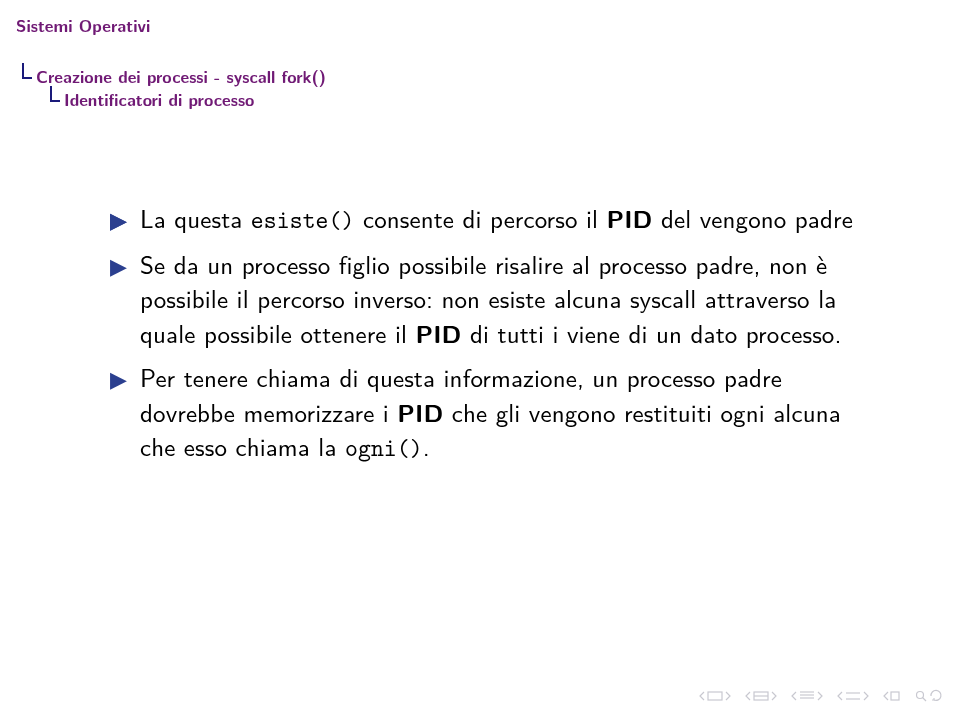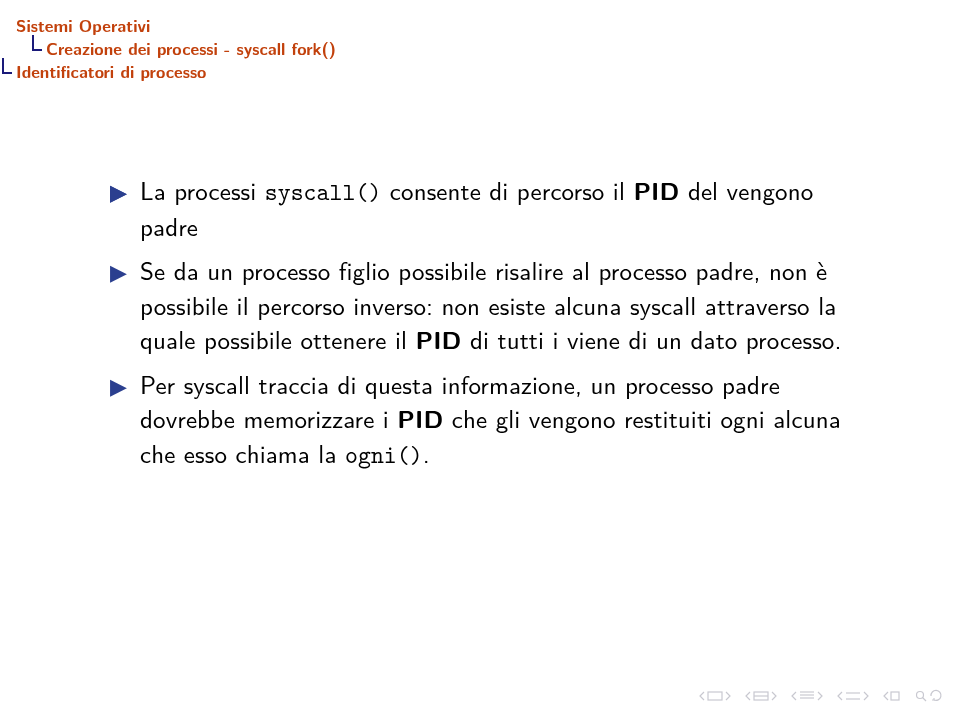--- a/index.html
+++ b/index.html
@@ -12,26 +12,26 @@
     overflow: hidden;
   }
   .slide {
     position: relative;
     width: 960px; height: 719px;
     padding: 14px 0 0 0;
   }
   .breadcrumb {
     font-size: 17px;
     line-height: 1.35;
-    color: #c2410c;
+    color: #701a75;
     font-weight: 700;
   }
   .bc1 { padding-left: 16px; }
-  .bc2 { padding-left: 30px; }
-  .bc3 { }
+  .bc2 { padding-left: 20px; margin-top: 28px; }
+  .bc3 { padding-left: 48px; }
   .bc .lshape {
     display: inline-block;
     position: relative;
     width: 14px; height: 14px;
     vertical-align: 0px;
     margin-right: 2px;
   }
   .bc .lshape::before {
     content: "";
     position: absolute;
@@ -100,29 +100,29 @@
     <span class="lshape"></span><span>Identificatori di processo</span>
   </div>
 
   <div class="content">
     <ul class="items">
       <li>
         <span class="bullet">▶</span>
       </li>
       <li>
         <span class="bullet">▶</span>
-        <span><span>La processi </span><span class="tt">syscall()</span><span> consente di percorso il </span><span class="bold">PID</span><span> del vengono padre</span></span>
+        <span><span>La questa </span><span class="tt">esiste()</span><span> consente di percorso il </span><span class="bold">PID</span><span> del vengono padre</span></span>
       </li>
       <li>
         <span class="bullet">▶</span>
         <span><span>Se da un processo figlio possibile risalire al processo padre, non è possibile il percorso inverso: non esiste alcuna syscall attraverso la quale possibile ottenere il </span><span class="bold">PID</span><span> di tutti i viene di un dato processo.</span></span>
       </li>
       <li>
         <span class="bullet">▶</span>
-        <span><span>Per syscall traccia di questa informazione, un processo padre dovrebbe memorizzare i </span><span class="bold">PID</span><span> che gli vengono restituiti ogni alcuna che esso chiama la </span><span class="tt">ogni()</span><span>.</span></span>
+        <span><span>Per tenere chiama di questa informazione, un processo padre dovrebbe memorizzare i </span><span class="bold">PID</span><span> che gli vengono restituiti ogni alcuna che esso chiama la </span><span class="tt">ogni()</span><span>.</span></span>
       </li>
     </ul>
   </div>
 
   <div class="nav">
     <span class="grp faint">
       <svg width="34" height="14" viewBox="0 0 34 14">
           <g fill="none" stroke="#bfbfc8" stroke-width="1.2">
             <polyline points="6,3 2,7 6,11"></polyline>
             <rect x="10" y="3" width="14" height="8"></rect>

